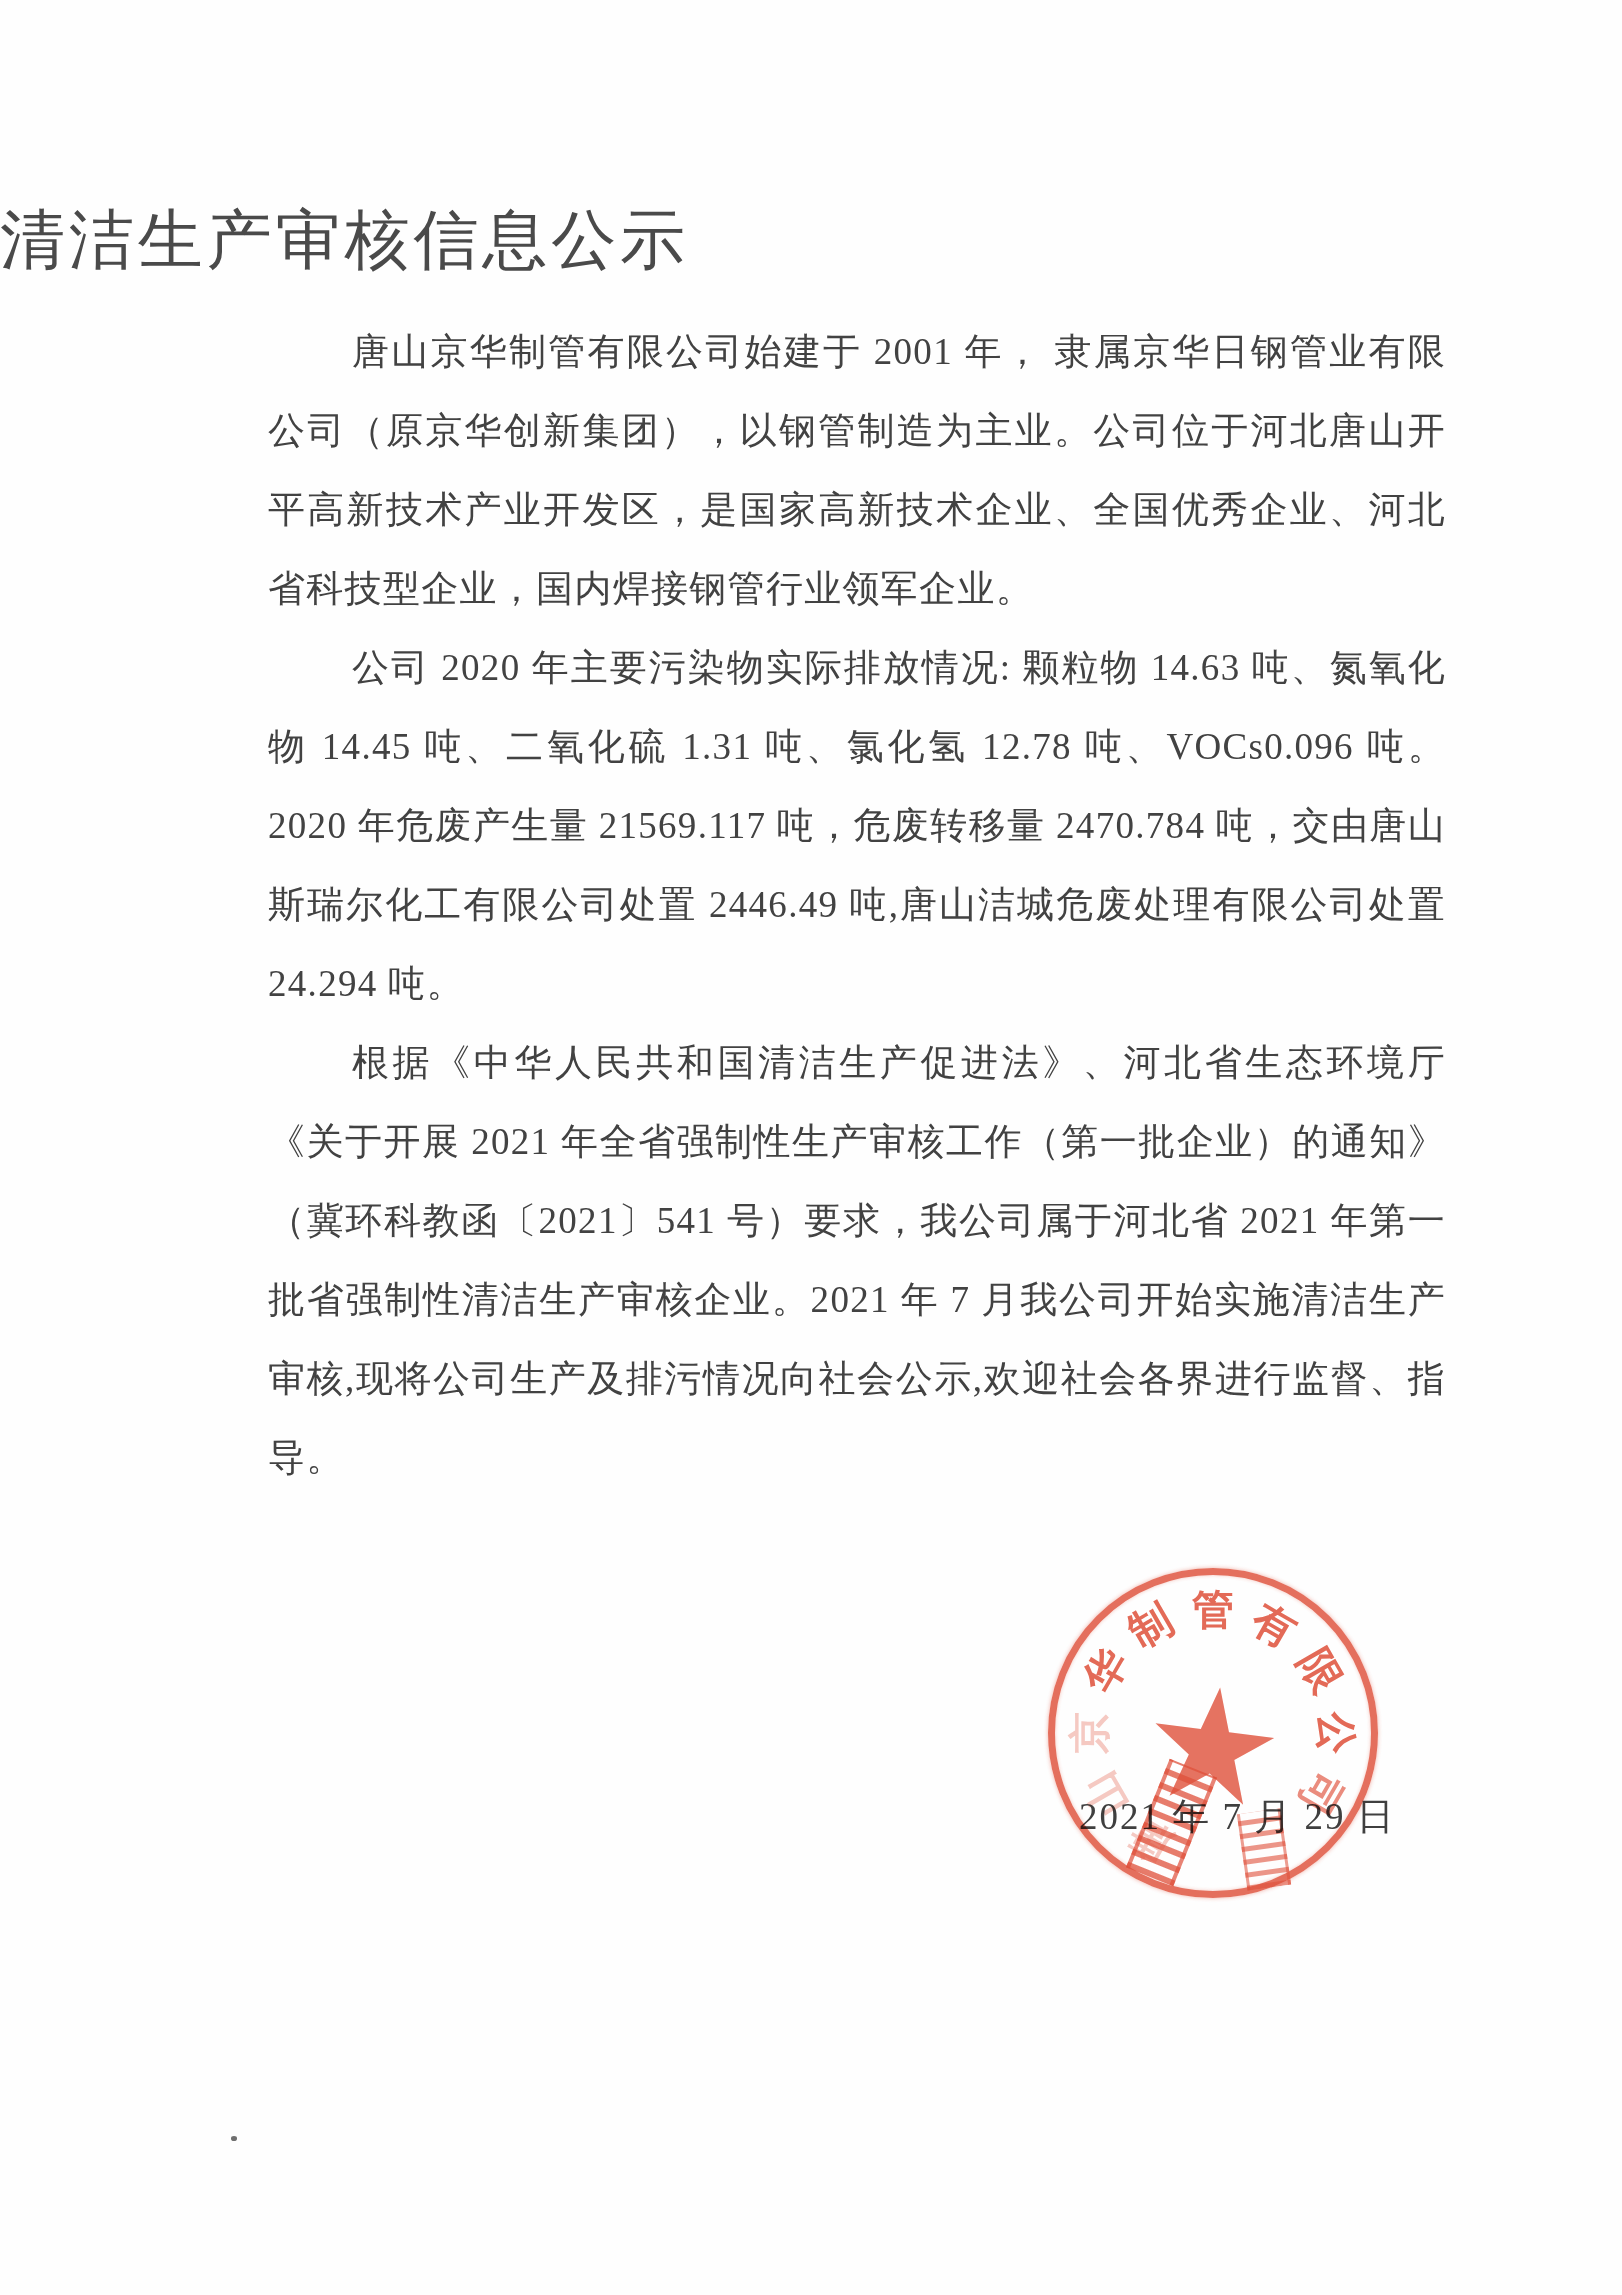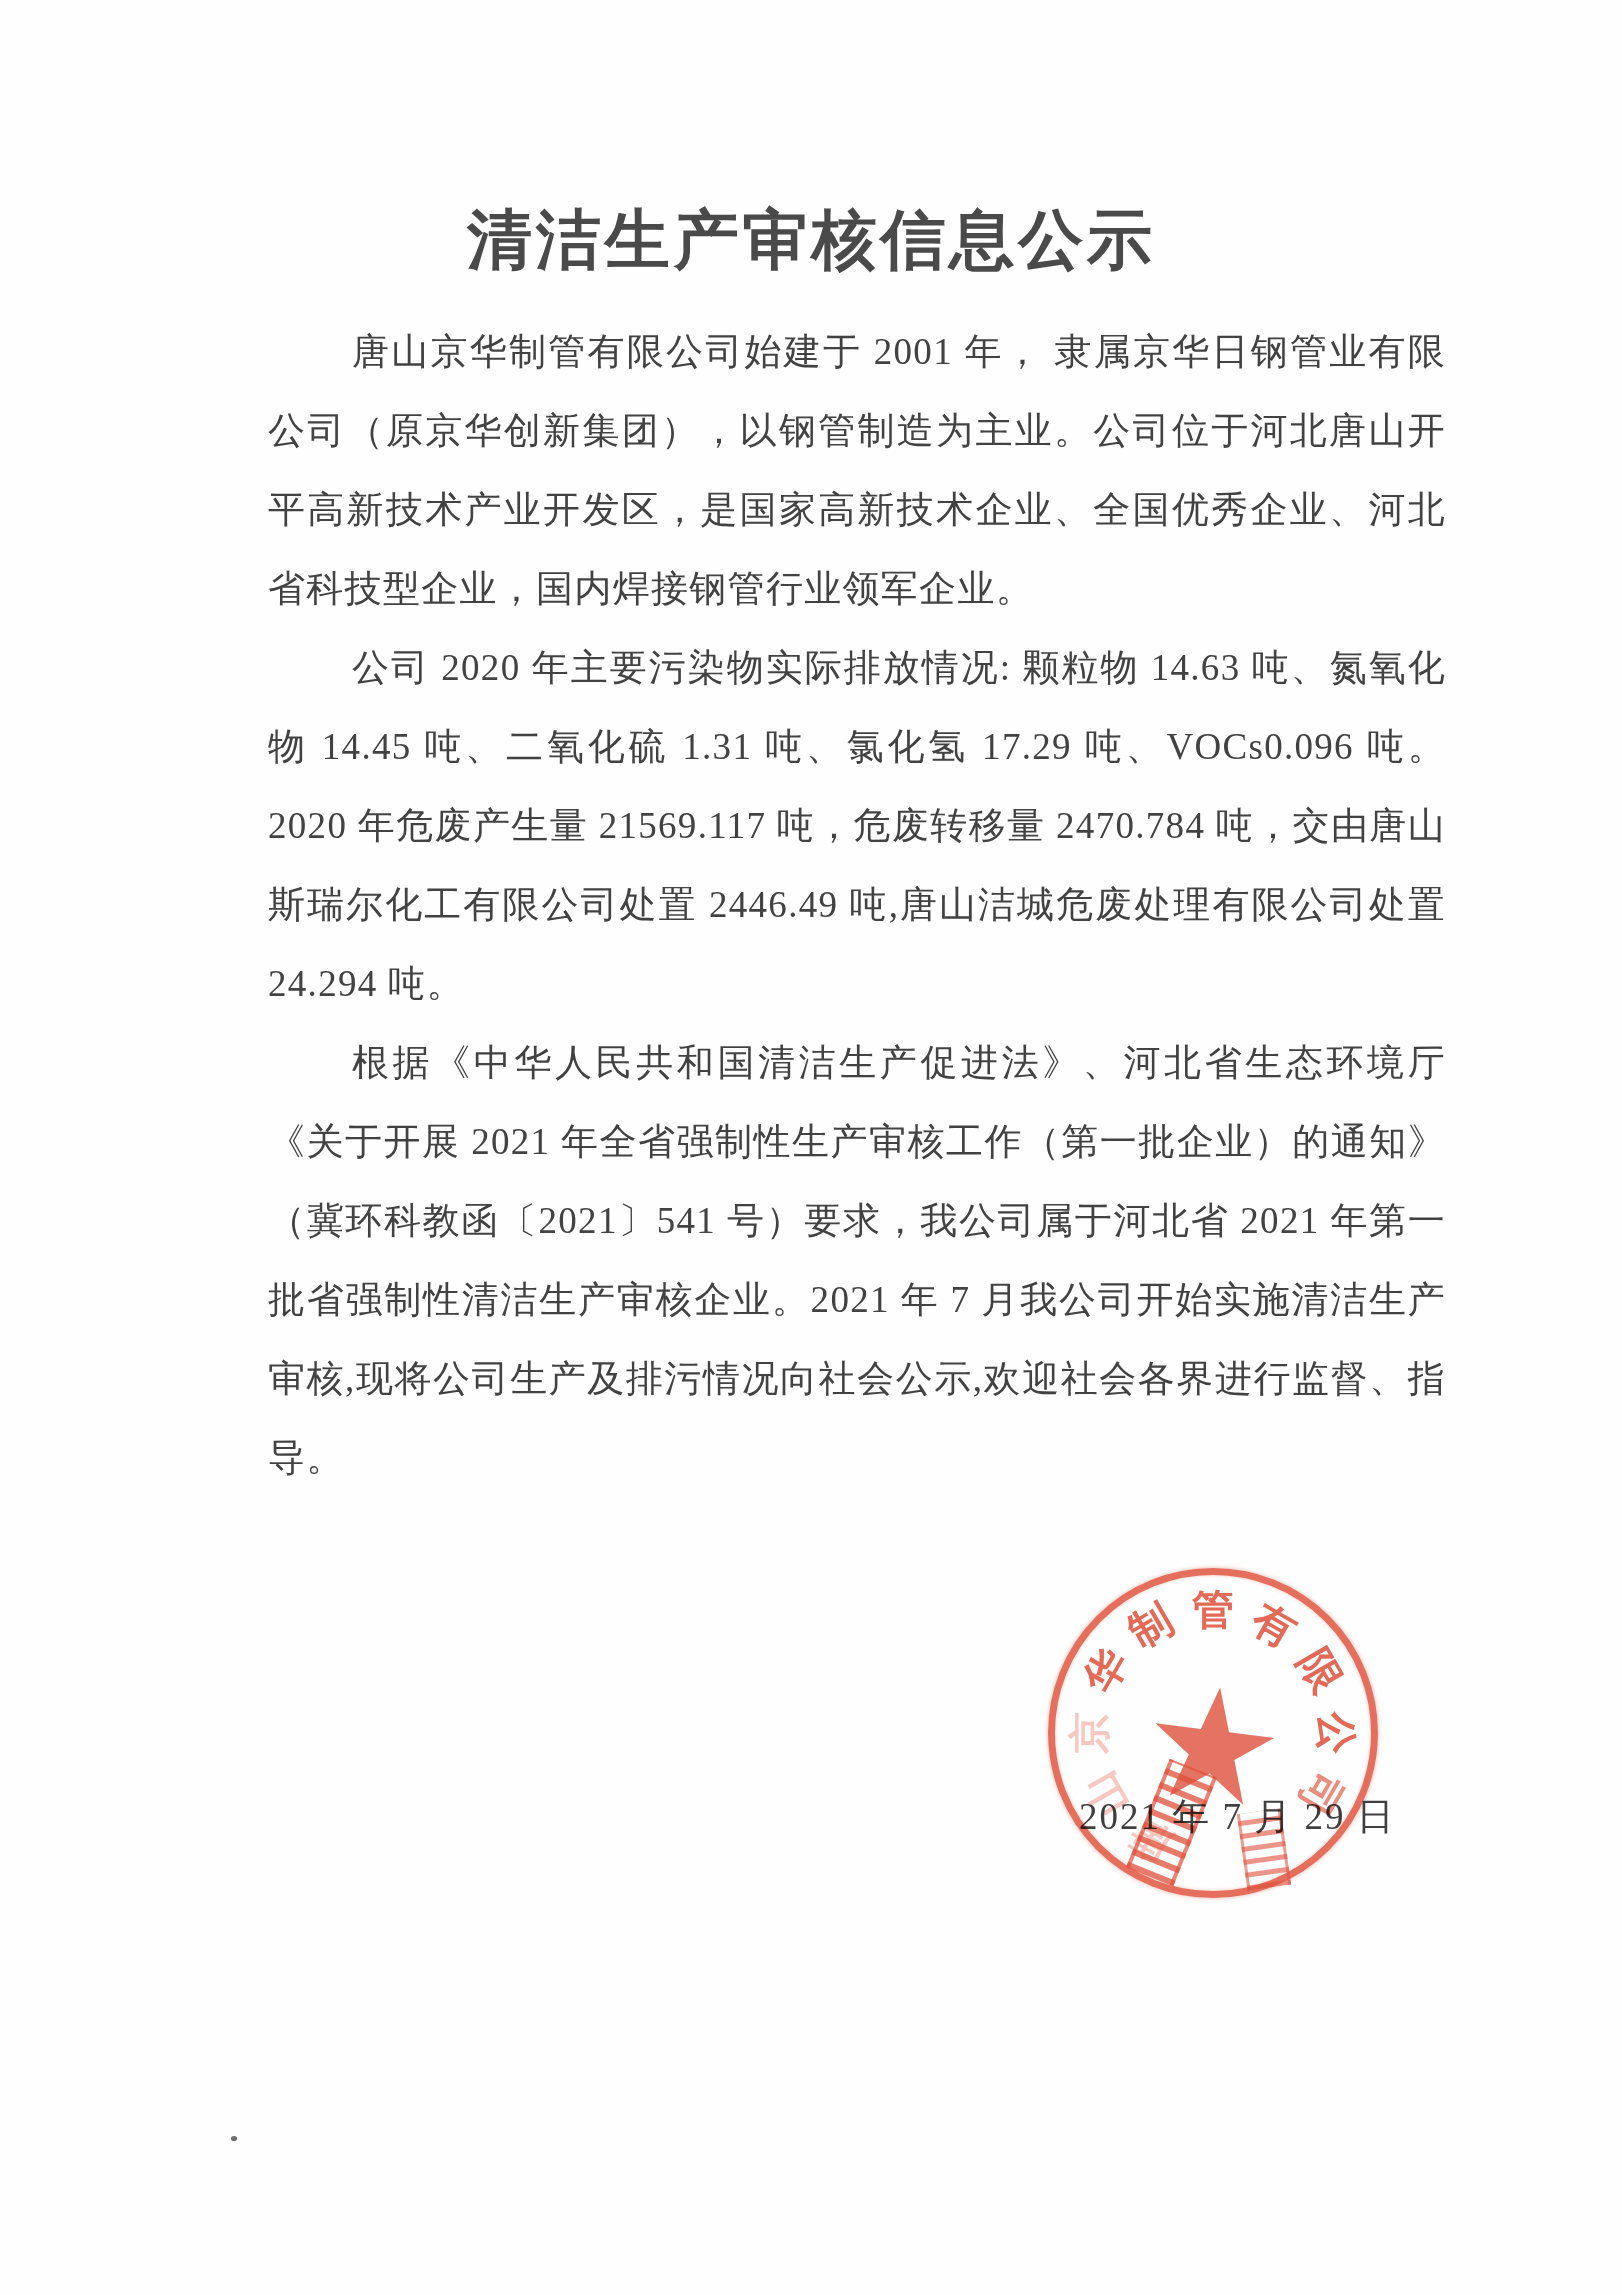--- a/index.html
+++ b/index.html
@@ -7,23 +7,23 @@
     position:relative;
     width:1623px;height:2295px;
     background:#fefefe;
     margin:0 auto;
     overflow:hidden;
     font-family:"Liberation Serif","DejaVu Serif",serif;
   }
   .doc-title{
     position:absolute;
     left:0;top:198px;width:1623px;
-    text-align:center;
+    text-align:left;
     font-size:65px;
-    font-weight:700;
+    font-weight:400;
     letter-spacing:3.9px;
     color:#4a4a4a;
     line-height:85px;
   }
   .body-text{
     position:absolute;
     left:223px;top:312px;
     width:1178px;
     color:#424242;
     font-size:37px;
@@ -120,21 +120,21 @@
 </style>
 </head>
 <body>
 
 <div class="page">
 
   <div class="doc-title">清洁生产审核信息公示</div>
 
   <div class="body-text">
     <p>唐山京华制管有限公司始建于 2001 年， 隶属京华日钢管业有限公司（原京华创新集团），以钢管制造为主业。公司位于河北唐山开平高新技术产业开发区，是国家高新技术企业、全国优秀企业、河北省科技型企业，国内焊接钢管行业领军企业。</p>
-    <p>公司 2020 年主要污染物实际排放情况: 颗粒物 14.63 吨、氮氧化物 14.45 吨、二氧化硫 1.31 吨、氯化氢 17.29 吨、VOCs0.096 吨。2020 年危废产生量 21569.117 吨，危废转移量 2470.784 吨，交由唐山斯瑞尔化工有限公司处置 2446.49 吨,唐山洁城危废处理有限公司处置 24.294 吨。</p>
+    <p>公司 2020 年主要污染物实际排放情况: 颗粒物 14.63 吨、氮氧化物 14.45 吨、二氧化硫 1.31 吨、氯化氢 12.78 吨、VOCs0.096 吨。2020 年危废产生量 21569.117 吨，危废转移量 2470.784 吨，交由唐山斯瑞尔化工有限公司处置 2446.49 吨,唐山洁城危废处理有限公司处置 24.294 吨。</p>
     <p>根据《中华人民共和国清洁生产促进法》、河北省生态环境厅《关于开展 2021 年全省强制性生产审核工作（第一批企业）的通知》（冀环科教函〔2021〕541 号）要求，我公司属于河北省 2021 年第一批省强制性清洁生产审核企业。2021 年 7 月我公司开始实施清洁生产审核,现将公司生产及排污情况向社会公示,欢迎社会各界进行监督、指导。</p>
   </div>
 
 
   <div class="sig-date">2021 年 7 月 29 日</div>
 
   <div class="seal">
     <div class="seal-circle"></div>
     <div class="seal-ring">
         <span style="left: 103px; top: 272px; transform: translate(-50%, -50%) rotate(-150deg);">唐</span>

